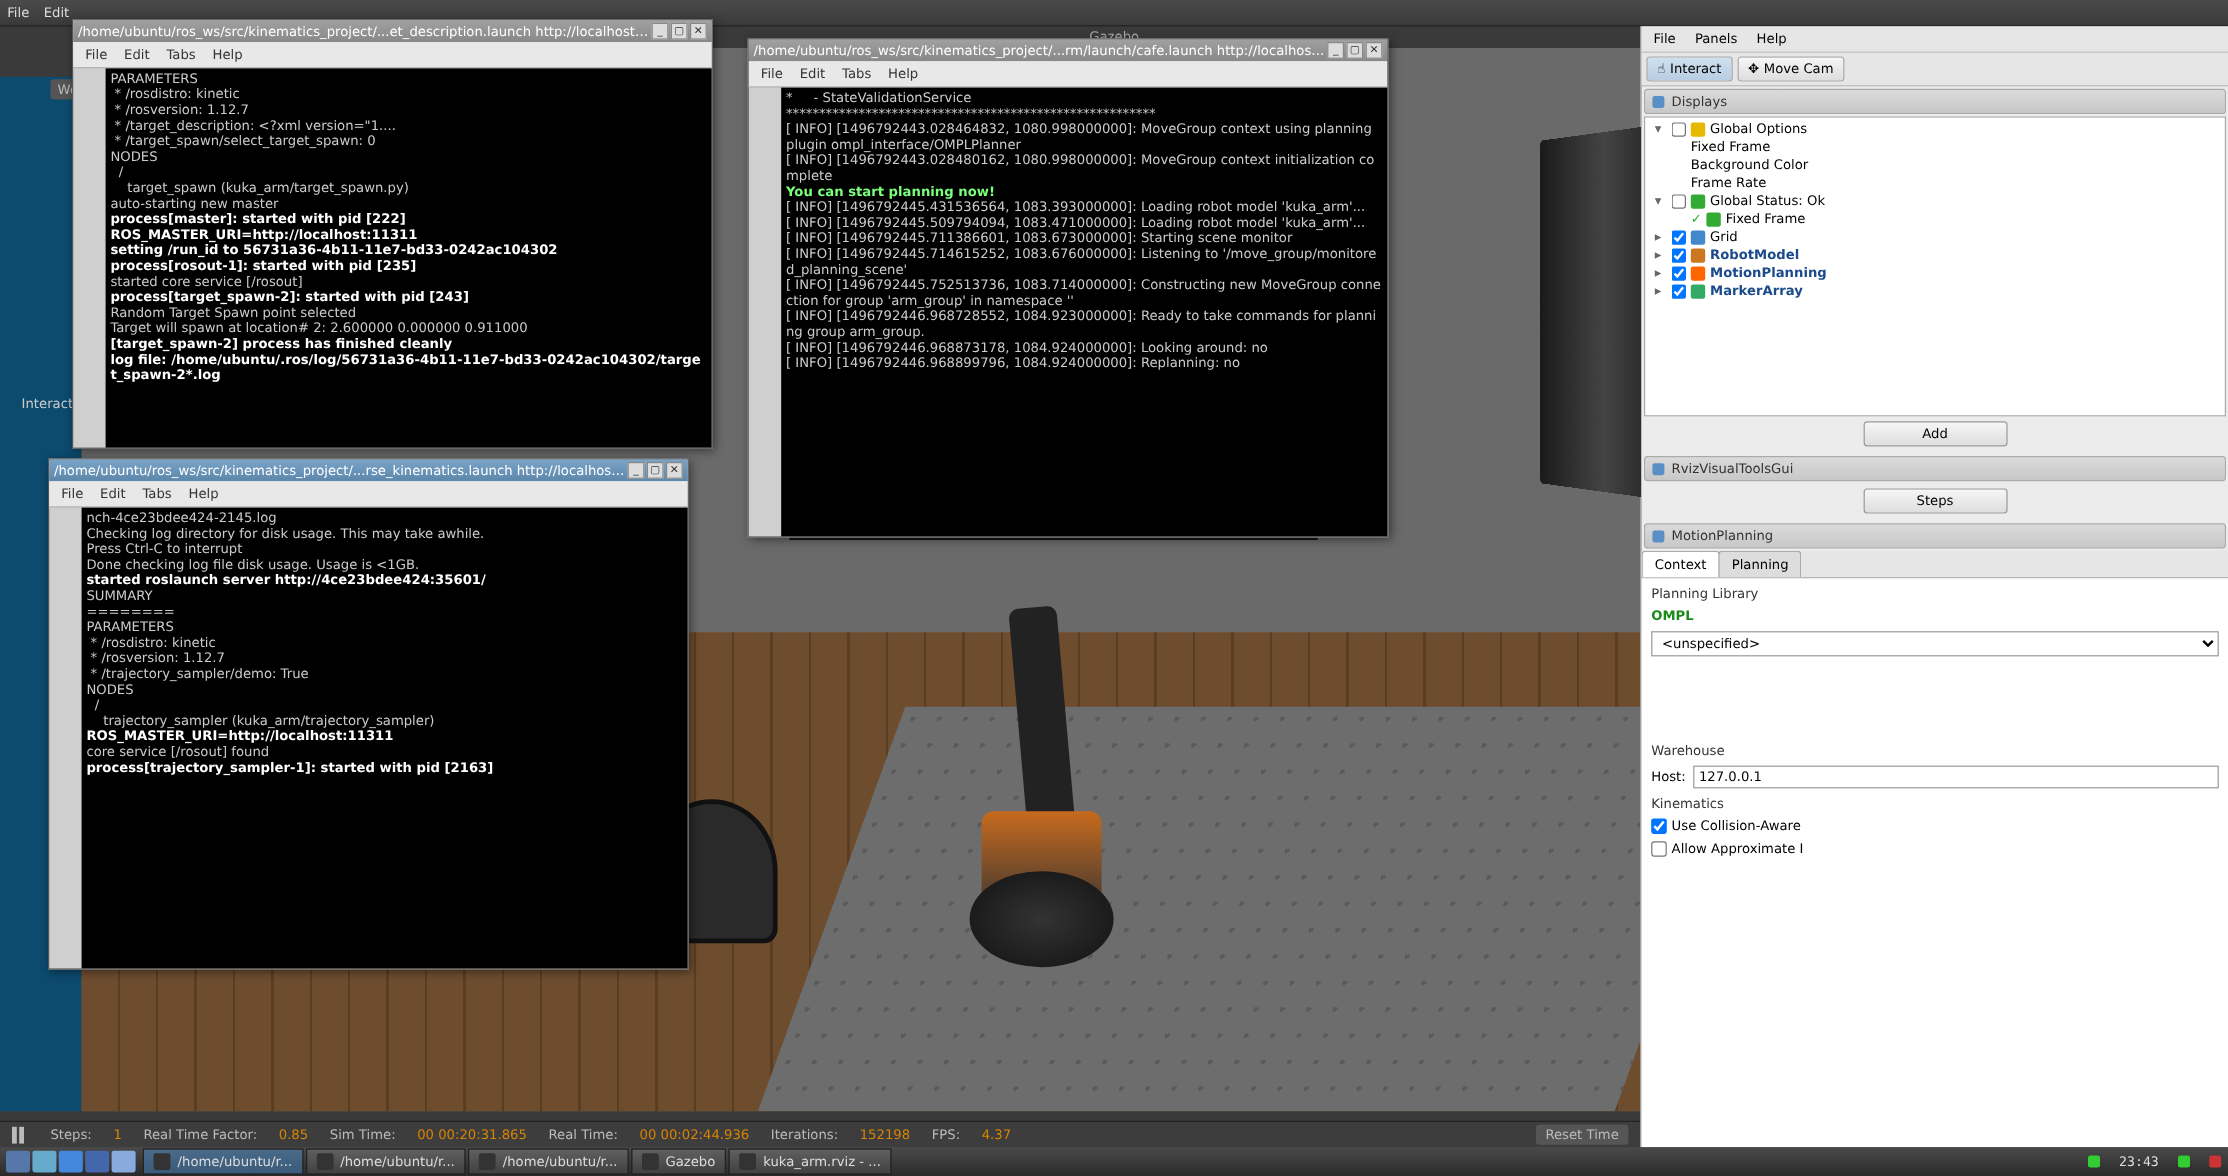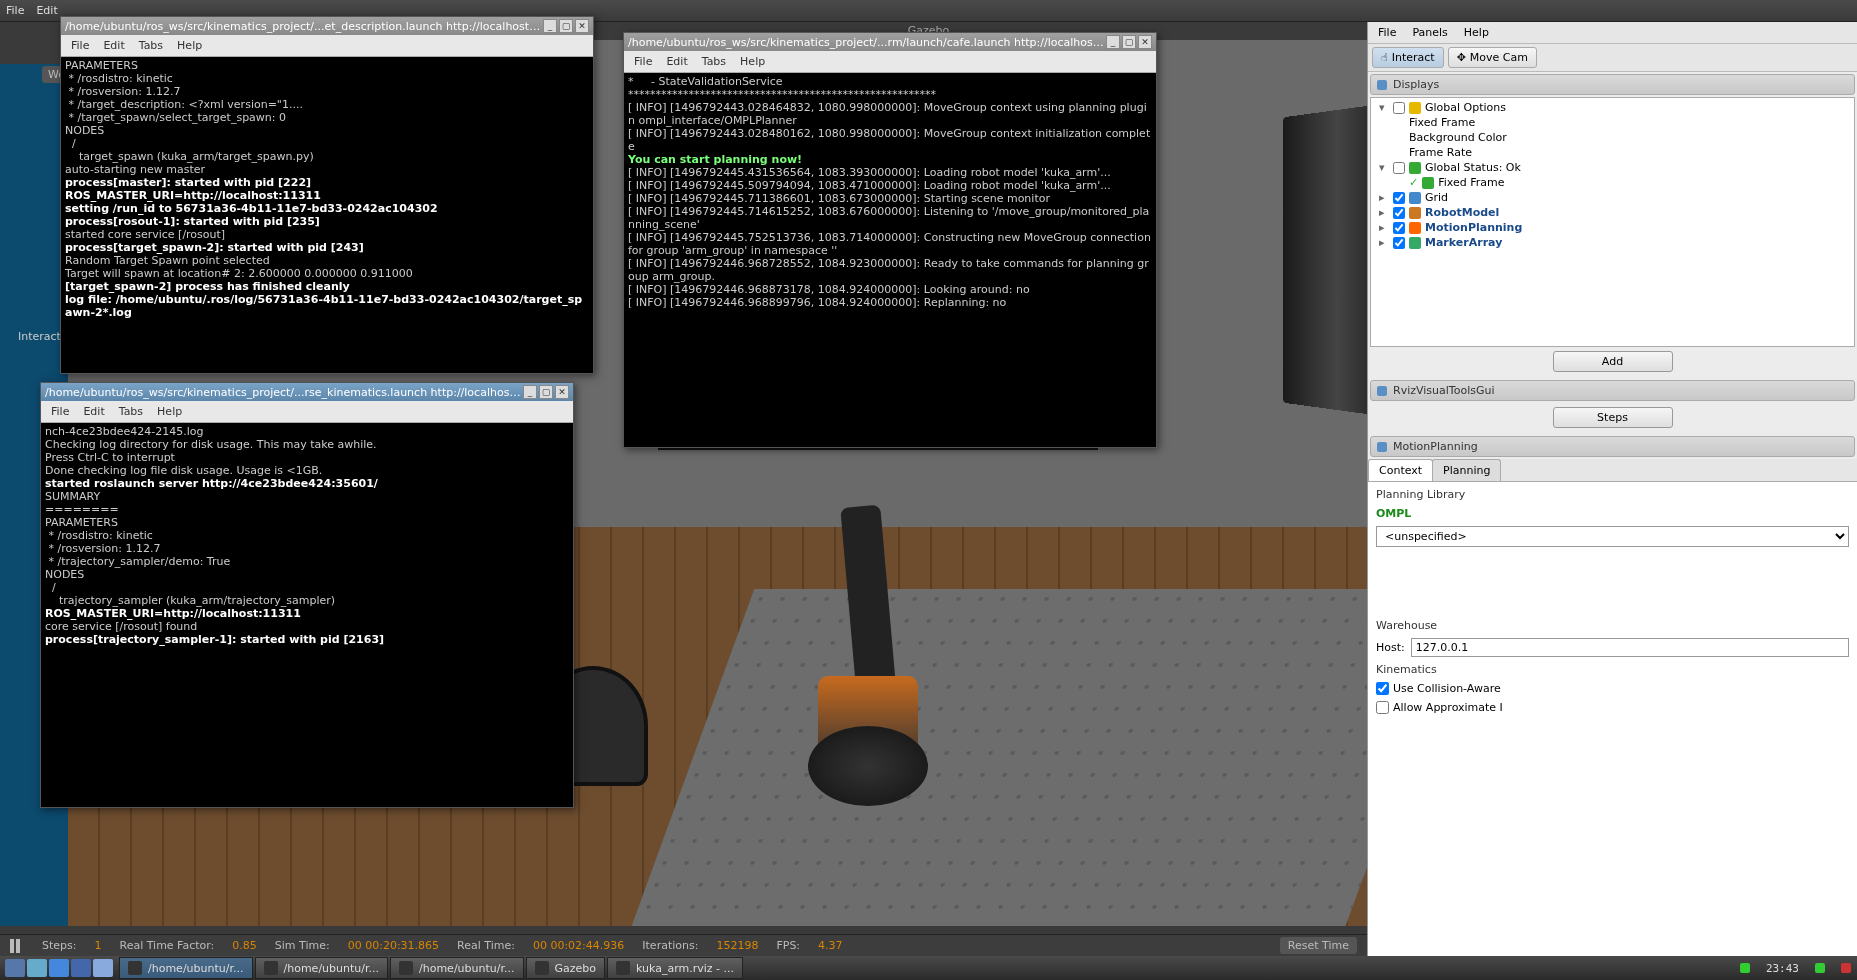--- a/index.html
+++ b/index.html
@@ -37,21 +37,21 @@
 .gazebo-bottom .reset { margin-left:auto; background:#555; padding:2px 8px; border-radius:3px; }
 
 
 .term { position:absolute; background:#cfcfcf; border:1px solid #555; box-shadow:2px 2px 8px rgba(0,0,0,.5); z-index:50; }
 .term-titlebar { height:18px; background:linear-gradient(#7aa3c8,#5d86ab); color:#fff; display:flex; align-items:center; padding:0 4px; font-size:10px; }
 .term-titlebar.inactive { background:linear-gradient(#a0a0a0,#888); }
 .term-titlebar .t { flex:1; overflow:hidden; text-overflow:ellipsis; white-space:nowrap; }
 .term-titlebar .btns { display:flex; gap:2px; }
 .term-titlebar .btns div { width:14px; height:14px; background:#ddd; color:#333; text-align:center; line-height:13px; font-size:9px; border:1px solid #888; }
 .term-menu { height:22px; background:#e8e8e8; display:flex; align-items:center; gap:14px; padding:0 10px; color:#333; border-bottom:1px solid #aaa; }
-.term-body { background:#000; color:#ccc; font-family:"DejaVu Sans Mono",monospace; font-size:11px; line-height:13px; padding:2px 4px; overflow:hidden; white-space:pre-wrap; word-break:break-all; }
+.term-body { background:#000; color:#ccc; font-family:"DejaVu Sans Mono",monospace; font-size:11px; line-height:13px; padding:2px 4px; overflow:hidden; white-space:pre-wrap; word-break:break-all;margin-left:27px; }
 .term-body .b { font-weight:bold; color:#fff; }
 .term-body .g { color:#7aff7a; font-weight:bold; }
 
 #term1 { top:16px; left:60px; width:534px; }
 #term1 .term-body { height:316px; }
 #term2 { top:382px; left:40px; width:534px; }
 #term2 .term-body { height:384px; }
 #term3 { top:32px; left:623px; width:534px; }
 #term3 .term-body { height:374px; }
 

